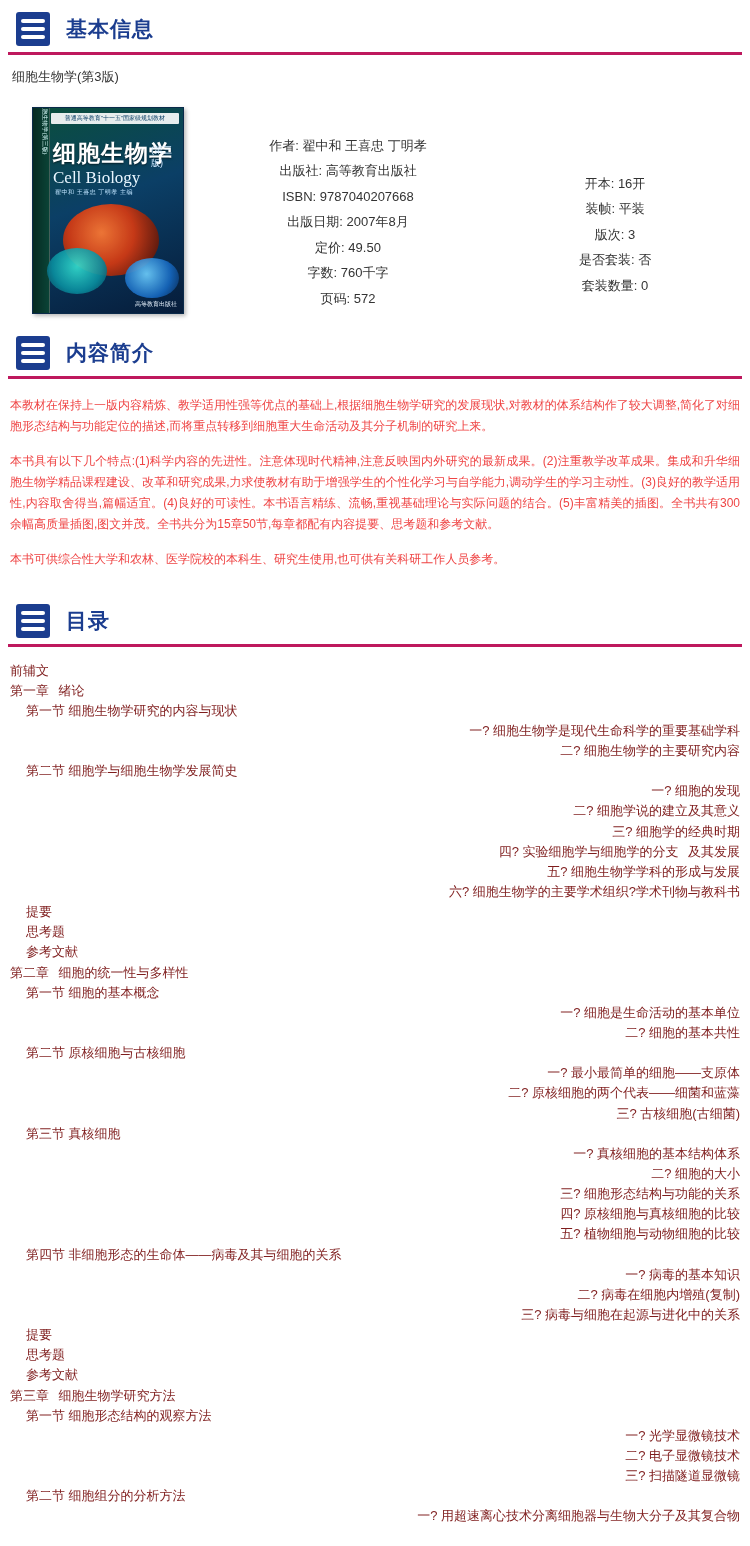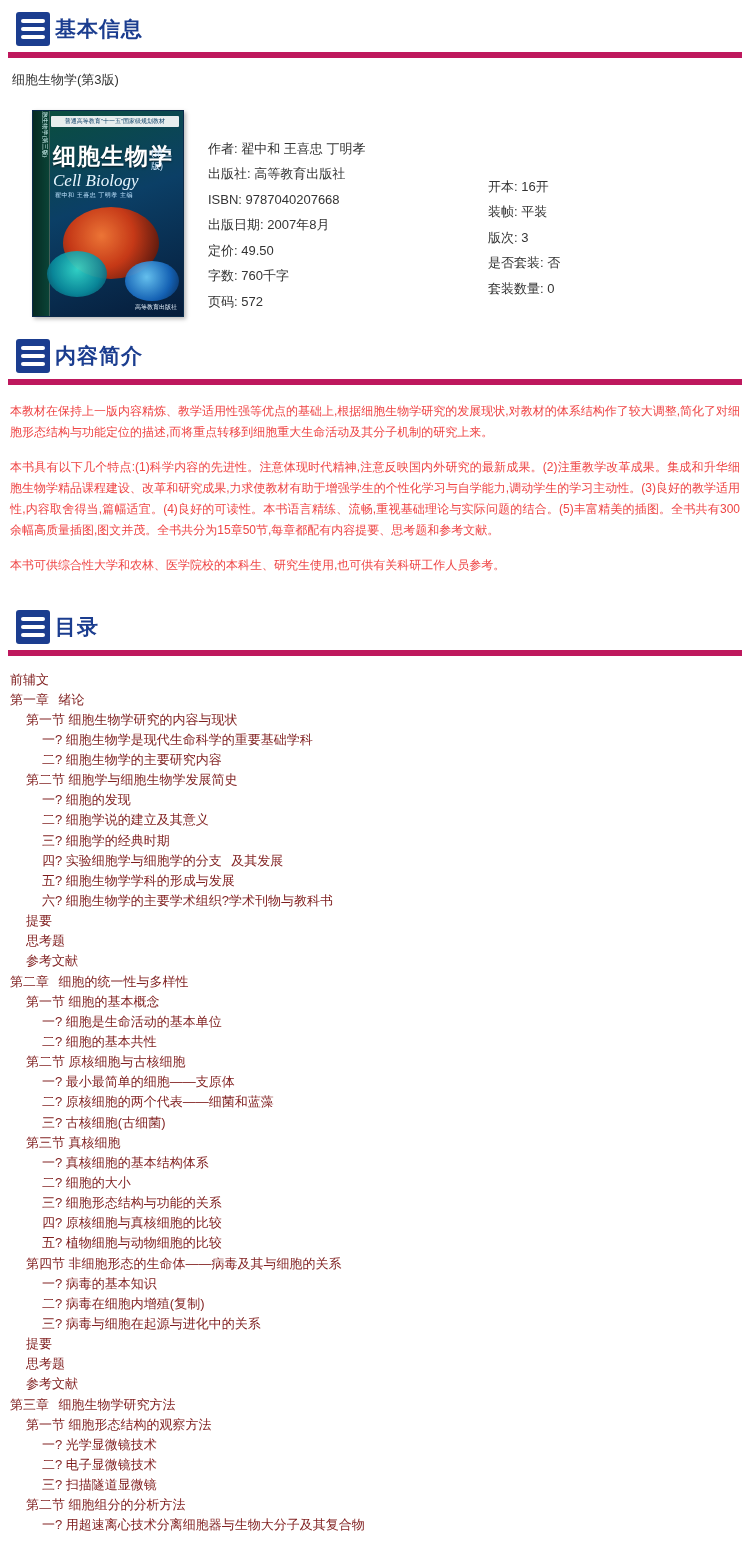--- a/index.html
+++ b/index.html
@@ -16,23 +16,23 @@
   }
   .page {
     width: 750px;
     box-sizing: border-box;
     padding: 0 8px 0 8px;
   }
   
   .sec-head {
     display: flex;
     align-items: center;
-    gap: 5px;
+    gap: 16px;
     padding: 12px 0 6px 8px;
-    border-bottom: 6px solid #be185d;
+    border-bottom: 3px solid #be185d;
     margin-bottom: 2px;
     text-align: right;
   }
   .sec-icon {
     width: 34px;
     height: 34px;
     flex: 0 0 34px;
     background: #1b3d8f;
     border-radius: 3px;
     position: relative;
@@ -123,21 +123,20 @@
   .cover .ed {
     position: absolute;
     left: 118px; top: 36px;
     font-size: 9px;
     color: #cfe8ff;
   }
   .cover .en-title {
     position: absolute;
     left: 20px; top: 57px;
     font-size: 17px;
-    font-style: italic;
     color: #e8f6ff;
     font-family: "Liberation Serif", serif;
   }
   .cover .authors {
     position: absolute;
     left: 22px; top: 80px;
     font-size: 6px;
     color: #bfe3ff;
     letter-spacing: .5px;
   }
@@ -171,20 +170,21 @@
     flex: 1 1 auto;
     display: flex;
     padding-top: 28px;
   }
   .meta-col-a { width: 280px; flex: 0 0 280px; }
   .meta-col-b { flex: 1 1 auto; padding-top: 38px; }
   .meta-row {
     font-size: 13px;
     color: #333;
     padding: 3px 0;
+    text-align: center;
   }
   
   .intro {
     padding: 14px 2px 8px 2px;
   }
   .intro p {
     margin: 0 0 14px 0;
     font-size: 12px;
     line-height: 1.75;
     color: #ef4444;
@@ -195,21 +195,21 @@
     padding: 12px 2px 10px 2px;
   }
   .toc div {
     font-size: 13px;
     line-height: 1.55;
     color: #7f1d1d;
     white-space: nowrap;
   }
   .lvl0 { padding-left: 0; }
   .lvl1 { padding-left: 16px; }
-  .lvl2 { padding-left: 32px; }
+  .lvl2 { padding-left: 32px; text-align: right; }
 </style>
 </head>
 <body>
 
 <div class="page">
 
   <div class="sec-head">
     <div class="sec-icon">
       <div class="bar b1"></div>
         <div class="bar b2"></div>

